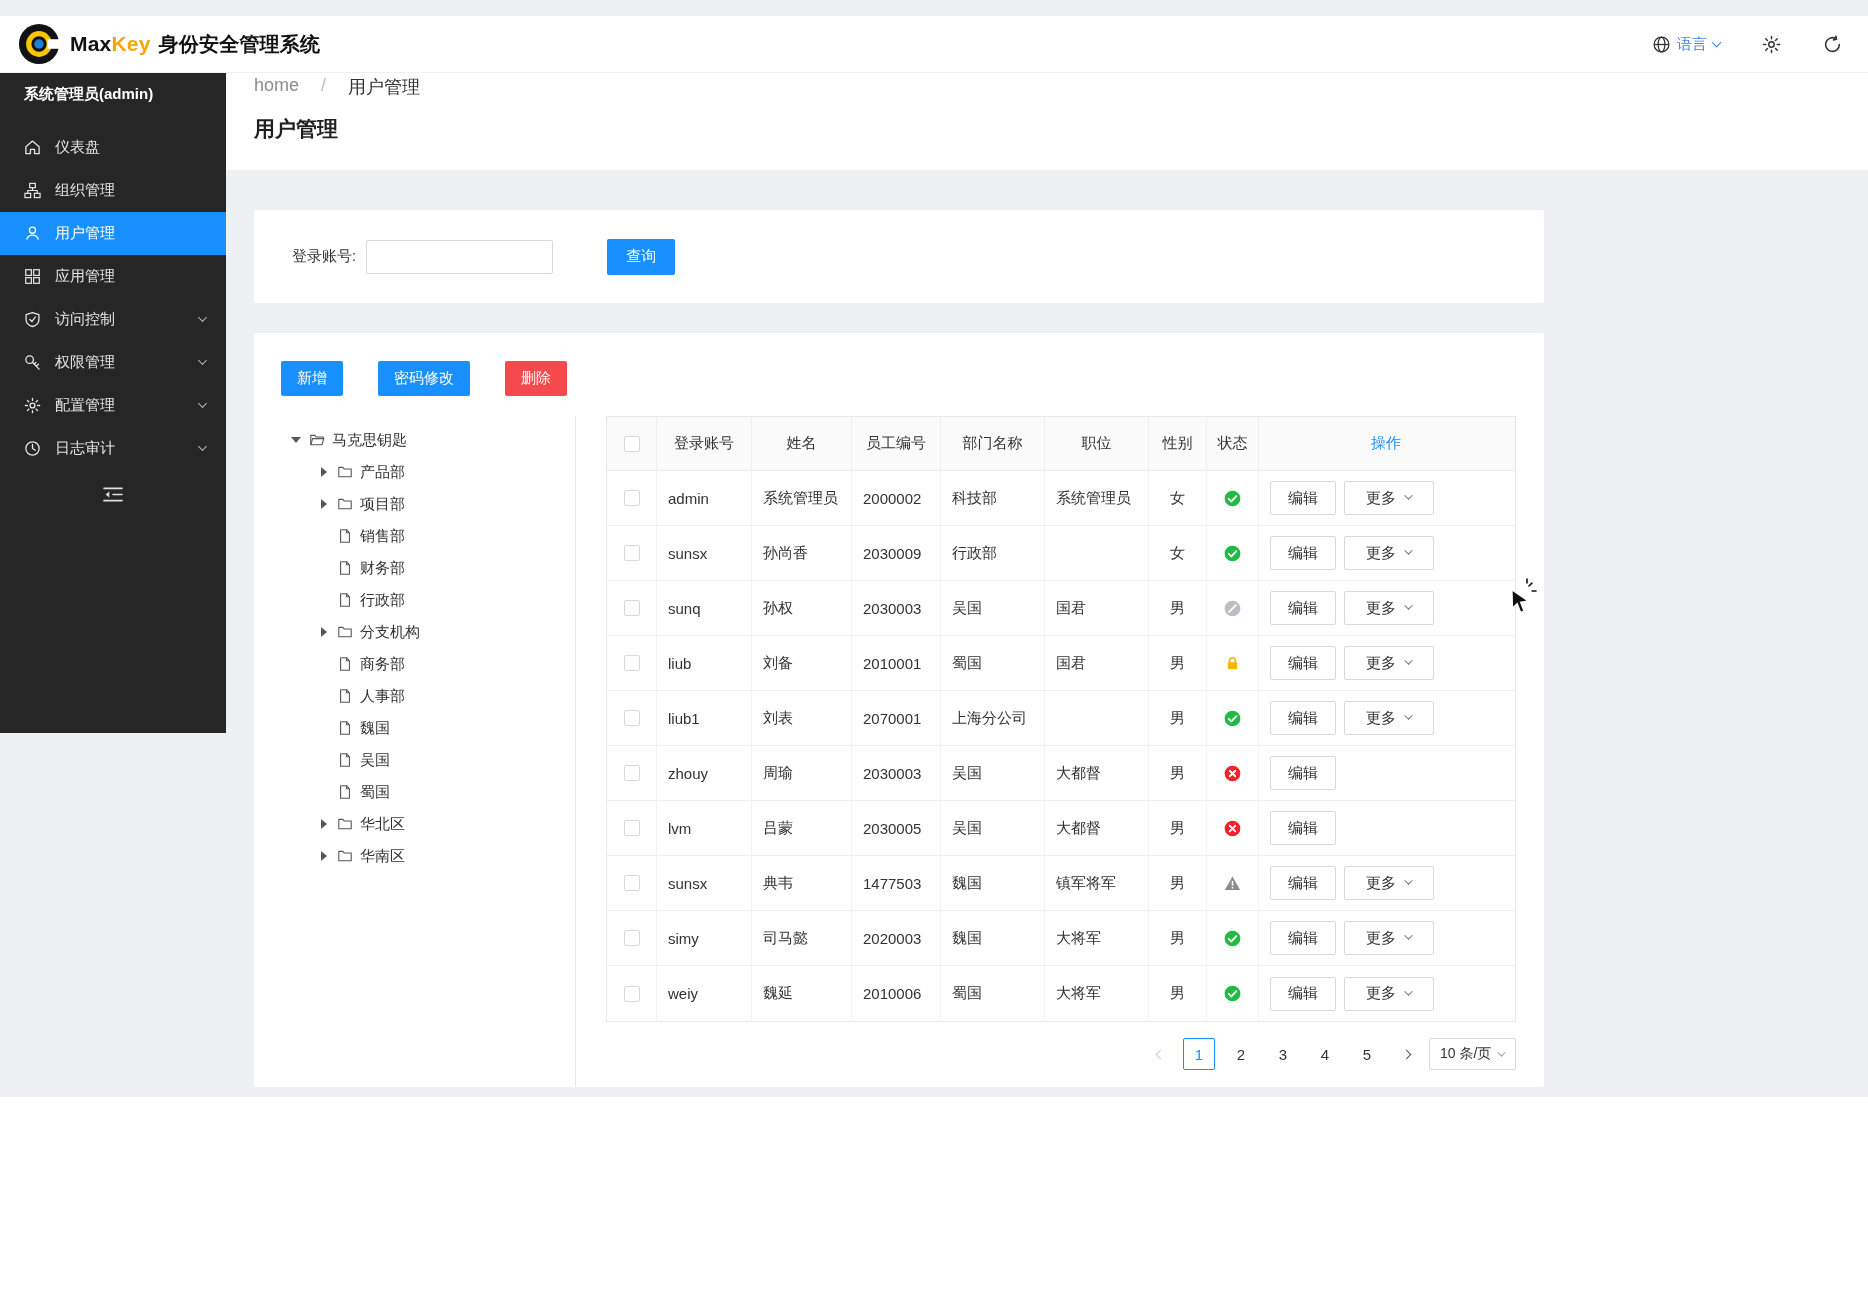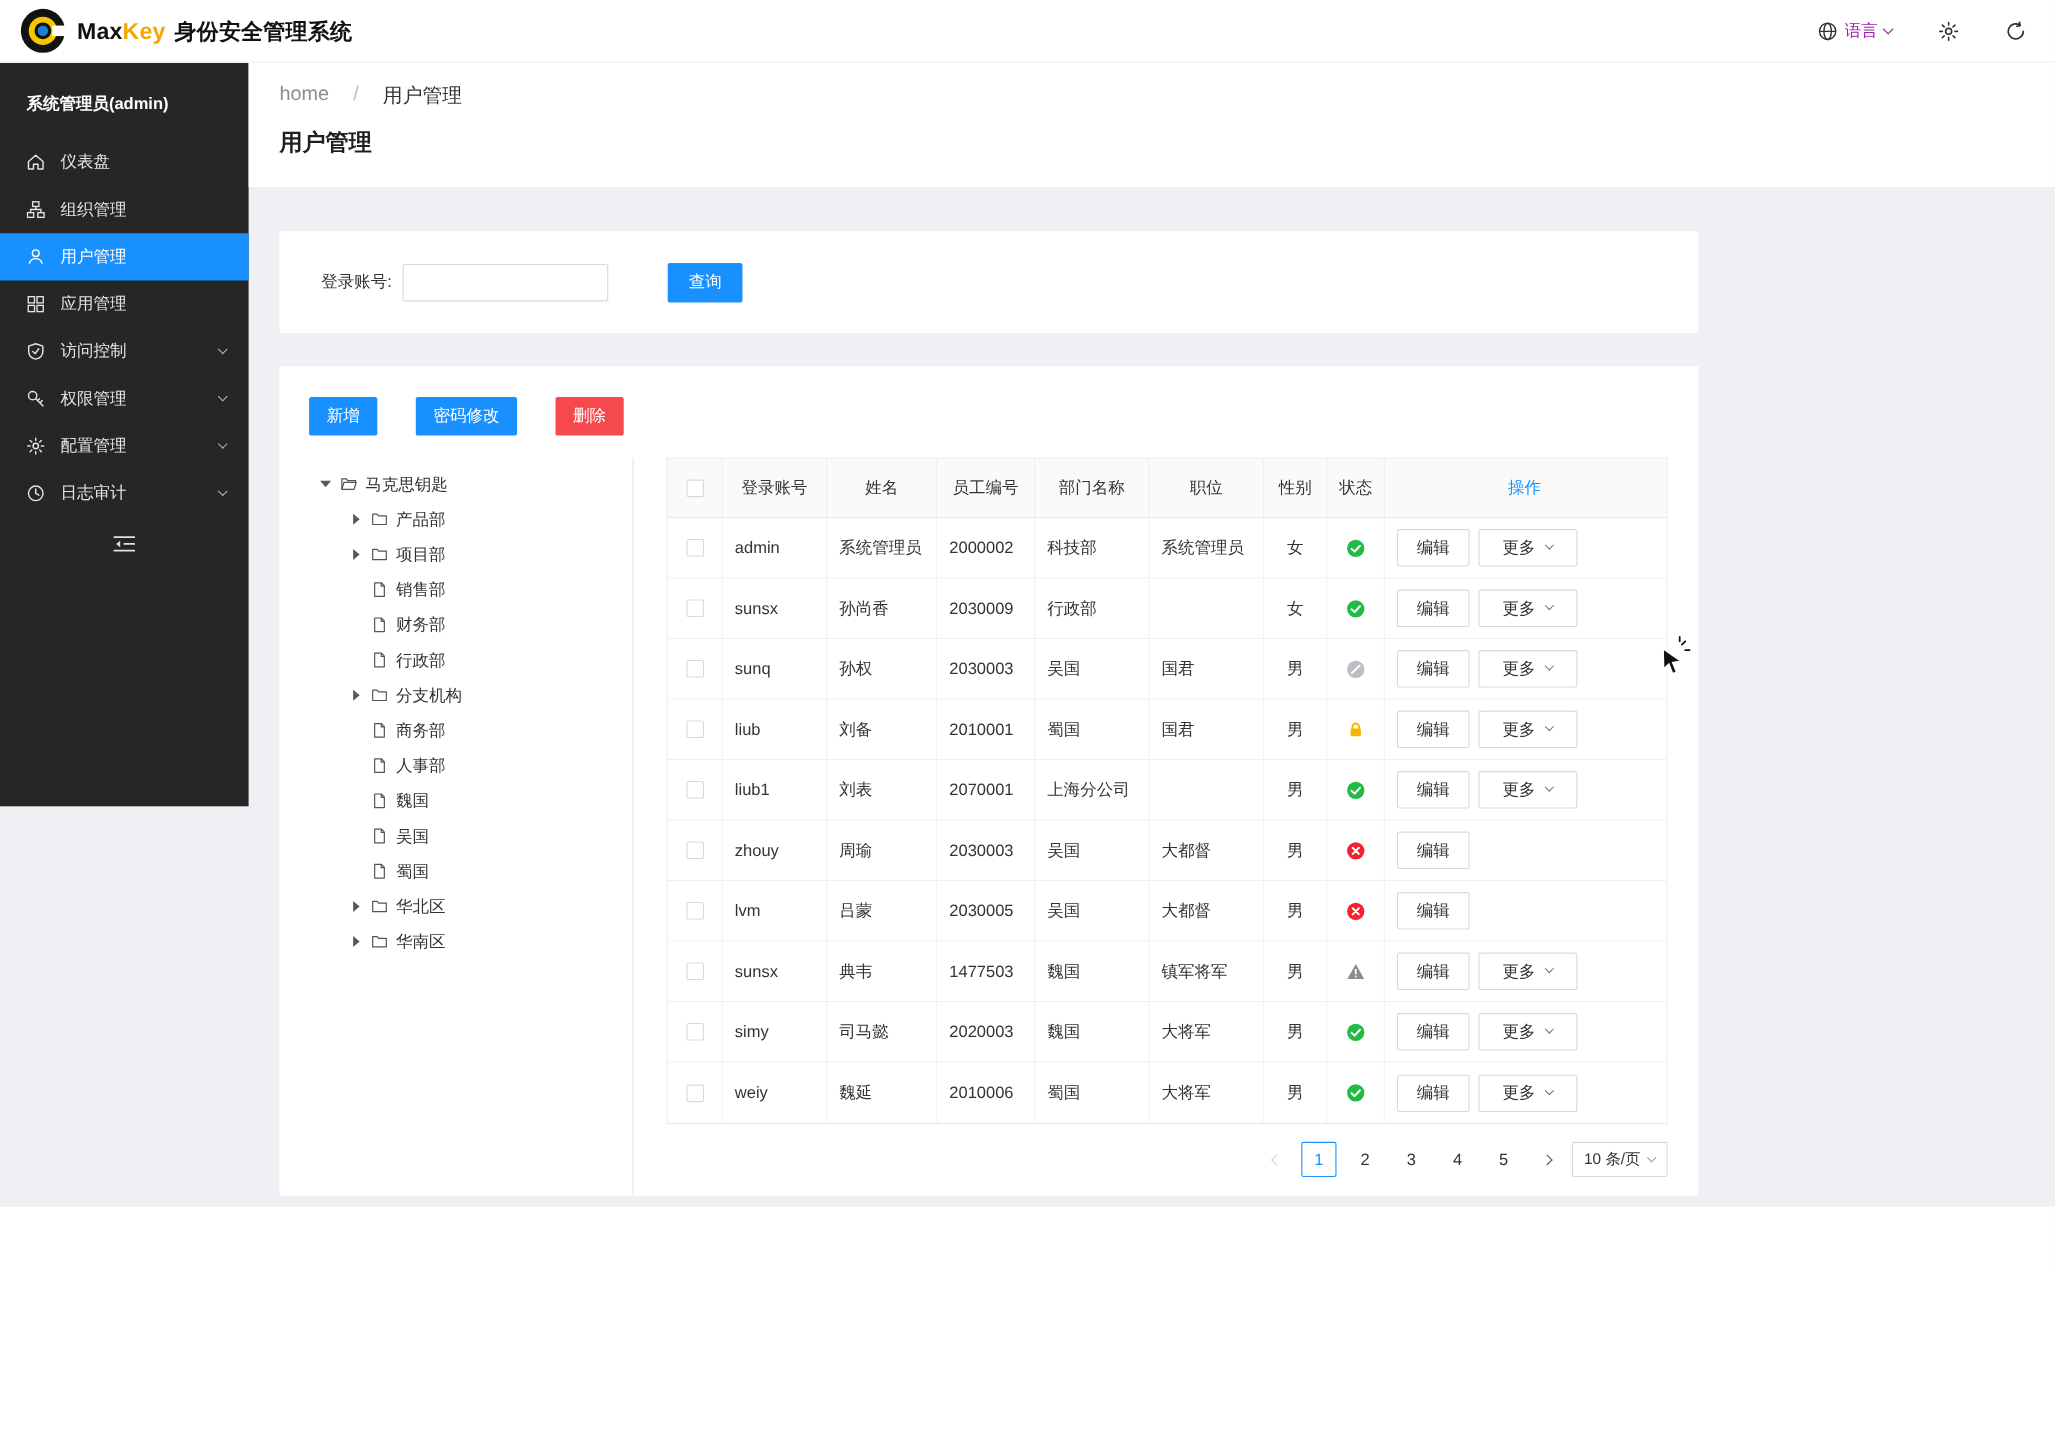--- a/index.html
+++ b/index.html
@@ -7,29 +7,29 @@
   html,body { margin:0; padding:0; }
   body {
     width:1868px; height:1307px; position:relative; overflow:hidden;
     background:var(--page-bg);
     font-family:"Liberation Sans","DejaVu Sans",sans-serif;
     color:#333;
   }
   svg { display:block; width:100%; height:100%; }
 
   
-  .topbar { position:absolute; top:0; left:0; right:0; height:57px; background:#fff;
+  .topbar { position:absolute; top:16px; left:0; right:0; height:57px; background:#fff;
     display:flex; align-items:center; justify-content:space-between; padding:0 26px 0 18px;
     border-bottom:1px solid #f0f0f0; z-index:5; }
   .brand { display:flex; align-items:center; gap:10px; }
   .logo { width:42px; height:42px; }
   .brand-text { font-size:21px; font-weight:700; color:#111; letter-spacing:.2px; }
   .brand-text .key { color:#f7a600; }
   .brand-text .sys { margin-left:8px; font-size:20px; }
-  .top-actions { display:flex; align-items:center; gap:42px; color:#a21caf; }
+  .top-actions { display:flex; align-items:center; gap:42px; color:#3b82f6; }
   .lang { display:flex; align-items:center; gap:6px; font-size:15px; cursor:pointer; }
   .ticon { width:19px; height:19px; color:#333; cursor:pointer; }
   .chev { display:inline-block; width:7px; height:7px;
     border-right:1.6px solid currentColor; border-bottom:1.6px solid currentColor;
     transform:rotate(45deg); margin-top:-4px; }
 
   
   .sidebar { position:absolute; top:57px; left:0; width:226px; height:676px;
     background:var(--side-bg); color:#eee; }
   .side-user { padding:28px 24px 22px; font-size:15px; font-weight:700; color:#fff; }

